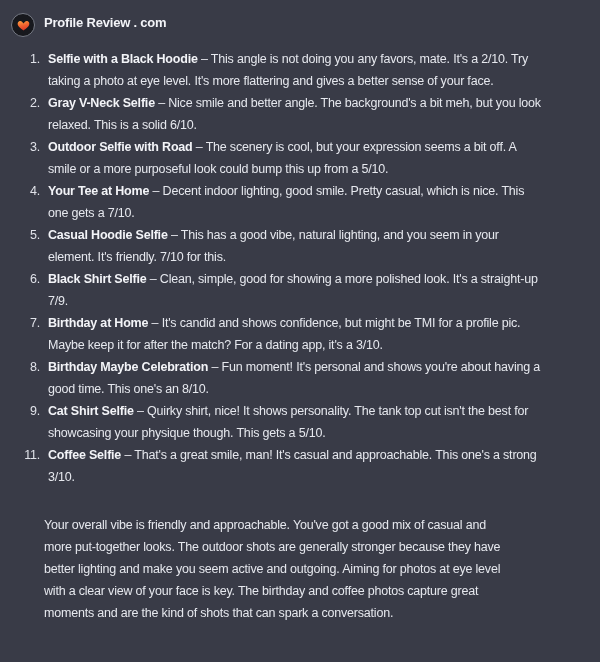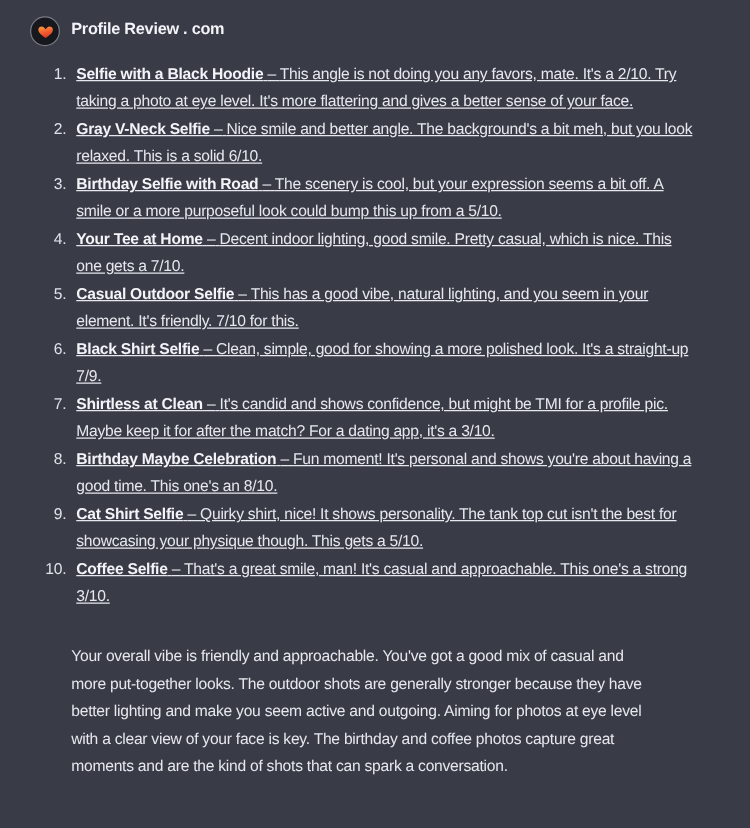--- a/index.html
+++ b/index.html
@@ -10,21 +10,20 @@
     font-family: "Liberation Sans", "DejaVu Sans", sans-serif;
     font-size: 12.5px;
     letter-spacing: -0.2px;
     color: #e6e8ee;
   }
   .chat-row {
     display: flex;
     padding: 12px 22px 0 11px;
     box-sizing: border-box;
     width: 564px;
-    margin-left: 13px;
   }
   .avatar {
     flex: 0 0 24px;
     width: 24px; height: 24px;
     margin-top: 1px;
     border-radius: 50%;
     background: #17181d;
     border: 1px solid #767a85;
     box-sizing: border-box;
     display: flex; align-items: center; justify-content: center;
@@ -45,21 +44,21 @@
   .reviews { margin-top: 14px; }
   .review-item { display: flex; line-height: 22px; }
   .review-item .num {
     flex: 0 0 30px;
     width: 30px;
     margin-left: -34px;
     margin-right: 8px;
     text-align: right;
     color: #e0e2e9;
   }
-  .review-item .body { margin: 0; flex: 1 1 auto; min-width: 0; text-decoration: underline; }
+  .review-item .body { margin: 0; flex: 1 1 auto; min-width: 0; }
   .review-item .title { font-weight: bold; color: #f3f4f8; }
   .summary { margin: 26px 0 0 0; line-height: 22px; padding-right: 30px; }
   .rating  { margin: 14px 0 0 0; line-height: 22px; padding-right: 30px; }
 </style>
 </head>
 <body>
 
 <div class="chat-row">
   <div class="avatar">
     <svg viewBox="0 0 24 24" aria-hidden="true">
@@ -83,54 +82,54 @@
     <p class="body"><strong class="title">Selfie with a Black Hoodie</strong> <span class="dash">–</span> <span class="text">This angle is not doing you any favors, mate. It's a 2/10. Try taking a photo at eye level. It's more flattering and gives a better sense of your face.</span></p>
   </div>
 
   <div class="review-item">
     <span class="num">2.</span>
     <p class="body"><strong class="title">Gray V-Neck Selfie</strong> <span class="dash">–</span> <span class="text">Nice smile and better angle. The background's a bit meh, but you look relaxed. This is a solid 6/10.</span></p>
   </div>
 
   <div class="review-item">
     <span class="num">3.</span>
-    <p class="body"><strong class="title">Birthday Selfie with Road</strong> <span class="dash">–</span> <span class="text">The scenery is cool, but your expression seems a bit off. A smile or a more purposeful look could bump this up from a 5/10.</span></p>
+    <p class="body"><strong class="title">Outdoor Selfie with Road</strong> <span class="dash">–</span> <span class="text">The scenery is cool, but your expression seems a bit off. A smile or a more purposeful look could bump this up from a 5/10.</span></p>
   </div>
 
   <div class="review-item">
     <span class="num">4.</span>
     <p class="body"><strong class="title">Your Tee at Home</strong> <span class="dash">–</span> <span class="text">Decent indoor lighting, good smile. Pretty casual, which is nice. This one gets a 7/10.</span></p>
   </div>
 
   <div class="review-item">
     <span class="num">5.</span>
-    <p class="body"><strong class="title">Casual Outdoor Selfie</strong> <span class="dash">–</span> <span class="text">This has a good vibe, natural lighting, and you seem in your element. It's friendly. 7/10 for this.</span></p>
+    <p class="body"><strong class="title">Casual Hoodie Selfie</strong> <span class="dash">–</span> <span class="text">This has a good vibe, natural lighting, and you seem in your element. It's friendly. 7/10 for this.</span></p>
   </div>
 
   <div class="review-item">
     <span class="num">6.</span>
     <p class="body"><strong class="title">Black Shirt Selfie</strong> <span class="dash">–</span> <span class="text">Clean, simple, good for showing a more polished look. It's a straight-up 7/9.</span></p>
   </div>
 
   <div class="review-item">
     <span class="num">7.</span>
-    <p class="body"><strong class="title">Shirtless at Clean</strong> <span class="dash">–</span> <span class="text">It's candid and shows confidence, but might be TMI for a profile pic. Maybe keep it for after the match? For a dating app, it's a 3/10.</span></p>
+    <p class="body"><strong class="title">Birthday at Home</strong> <span class="dash">–</span> <span class="text">It's candid and shows confidence, but might be TMI for a profile pic. Maybe keep it for after the match? For a dating app, it's a 3/10.</span></p>
   </div>
 
   <div class="review-item">
     <span class="num">8.</span>
     <p class="body"><strong class="title">Birthday Maybe Celebration</strong> <span class="dash">–</span> <span class="text">Fun moment! It's personal and shows you're about having a good time. This one's an 8/10.</span></p>
   </div>
 
   <div class="review-item">
     <span class="num">9.</span>
     <p class="body"><strong class="title">Cat Shirt Selfie</strong> <span class="dash">–</span> <span class="text">Quirky shirt, nice! It shows personality. The tank top cut isn't the best for showcasing your physique though. This gets a 5/10.</span></p>
   </div>
 
   <div class="review-item">
-    <span class="num">10.</span>
+    <span class="num">11.</span>
     <p class="body"><strong class="title">Coffee Selfie</strong> <span class="dash">–</span> <span class="text">That's a great smile, man! It's casual and approachable. This one's a strong 3/10.</span></p>
   </div>
 </div>
 
     <p class="summary">Your overall vibe is friendly and approachable. You've got a good mix of casual and more put-together looks. The outdoor shots are generally stronger because they have better lighting and make you seem active and outgoing. Aiming for photos at eye level with a clear view of your face is key. The birthday and coffee photos capture great moments and are the kind of shots that can spark a conversation.</p>
   </div>
 </div>
 
 </body></html>

